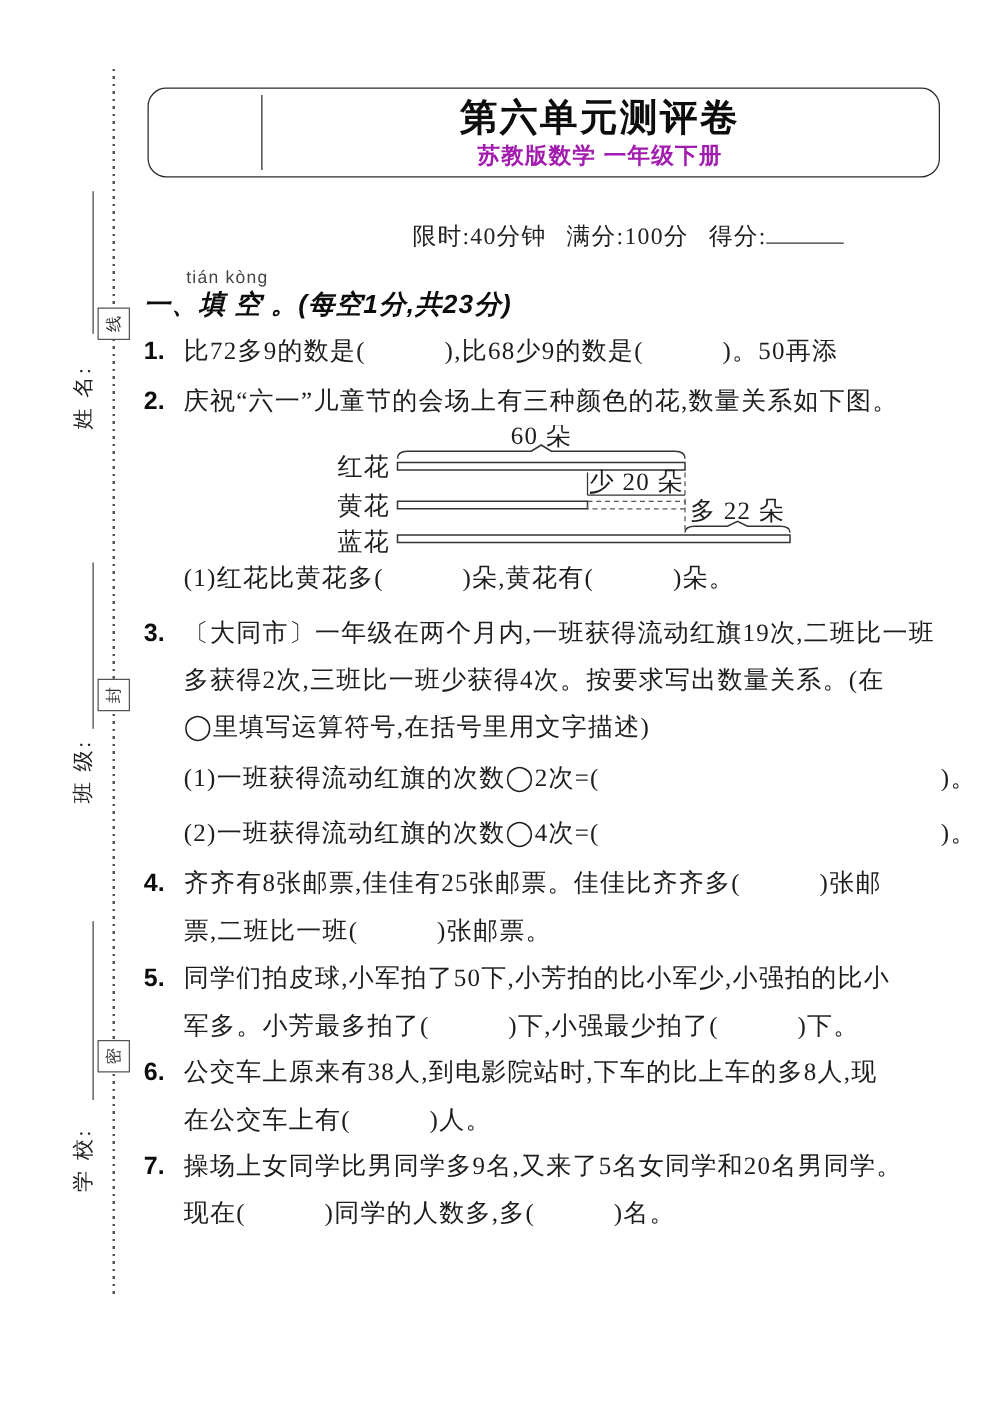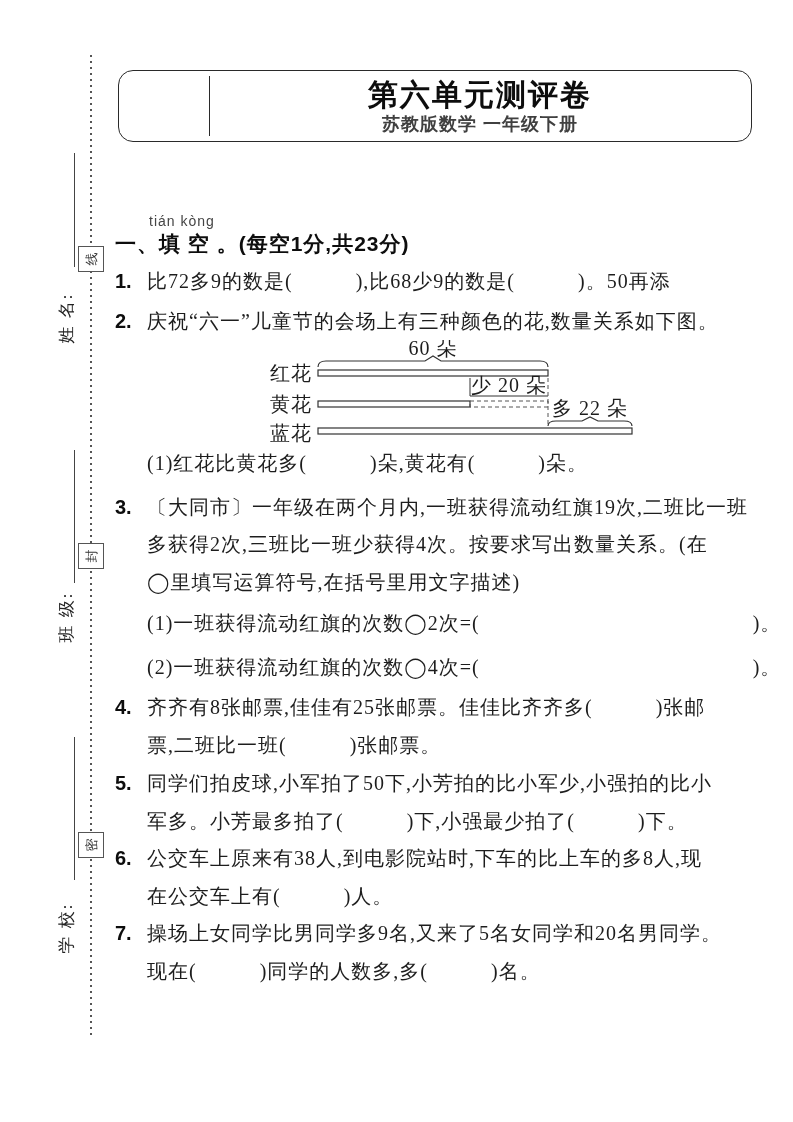--- a/index.html
+++ b/index.html
@@ -25,35 +25,35 @@
 
   
   .header-box{position:absolute;left:118px;top:70px;width:634px;height:72px;
     border:1.5px solid #2a2a2a;border-radius:15px;box-sizing:border-box;}
   .header-divider{position:absolute;left:90px;top:5px;bottom:5px;width:0;border-left:1px solid #2a2a2a;}
   .header-text{position:absolute;left:90px;right:0;top:0;bottom:0;display:flex;flex-direction:column;
     align-items:center;justify-content:center;gap:5px;}
   .title{font-family:"Liberation Sans", sans-serif;font-weight:bold;font-size:30px;
     letter-spacing:2px;color:#0d0d0d;line-height:1;}
   .subtitle{font-family:"Liberation Sans", sans-serif;font-weight:bold;font-size:18px;
-    letter-spacing:1px;color:#404040;line-height:1;}
+    letter-spacing:1px;color:#a21caf;line-height:1;}
 
   
   .meta-line{position:absolute;left:330px;top:176px;font-size:19px;color:#222;
     letter-spacing:1px;white-space:pre;}
   .meta-line span{margin-right:16px;}
   .meta-line .score-label{margin-right:0;}
   .score-underline{display:inline-block;width:62px;height:18px;border-bottom:1.5px solid #333;}
 
   
   .main{position:absolute;left:115px;top:213px;width:652px;}
   .pinyin{font-family:"Liberation Sans", sans-serif;font-size:14px;color:#444;
     padding-left:34px;height:16px;line-height:16px;letter-spacing:1px;}
   .heading{font-family:"Liberation Sans", sans-serif;font-weight:bold;font-size:21px;
-    color:#0d0d0d;height:30px;line-height:30px;letter-spacing:1px;white-space:pre;margin-bottom:2px;}
+    color:#0d0d0d;height:30px;line-height:30px;letter-spacing:1px;white-space:pre;margin-bottom:2px;font-style:italic;}
   .q{display:flex;align-items:flex-start;}
   .qnum{flex:0 0 32px;font-family:"Liberation Sans", sans-serif;font-weight:bold;
     font-size:20px;line-height:37.5px;color:#0d0d0d;}
   .qbody{flex:1 1 auto;min-width:0;}
   .qline{font-size:20px;line-height:37.5px;letter-spacing:1px;white-space:pre;color:#1d1d1d;}
   .subline44{line-height:44px;}
   .mt4{margin-top:4px;} .mt2{margin-top:2px;} .mt6{margin-top:6px;} .mt1{margin-top:1px;}
 
   
   .diagram{display:block;width:620px;height:105px;}
@@ -87,20 +87,21 @@
     </div>
 
   <div class="header-box">
     <div class="header-divider"></div>
     <div class="header-text">
       <div class="title">第六单元测评卷</div>
       <div class="subtitle">苏教版数学 一年级下册</div>
     </div>
   </div>
 
+  <div class="meta-line"><span>限时:40分钟</span><span>满分:100分</span><span class="score-label">得分:</span><span class="score-underline"></span></div>
 
   <div class="main">
     <div class="pinyin">tián kòng</div>
     <div class="heading">一、填 空 。(每空1分,共23分)</div>
 
     <div class="q mt4">
       <div class="qnum">1.</div>
       <div class="qbody">
         <div class="qline">比72多9的数是(　　　),比68少9的数是(　　　)。50再添</div>
       </div>

